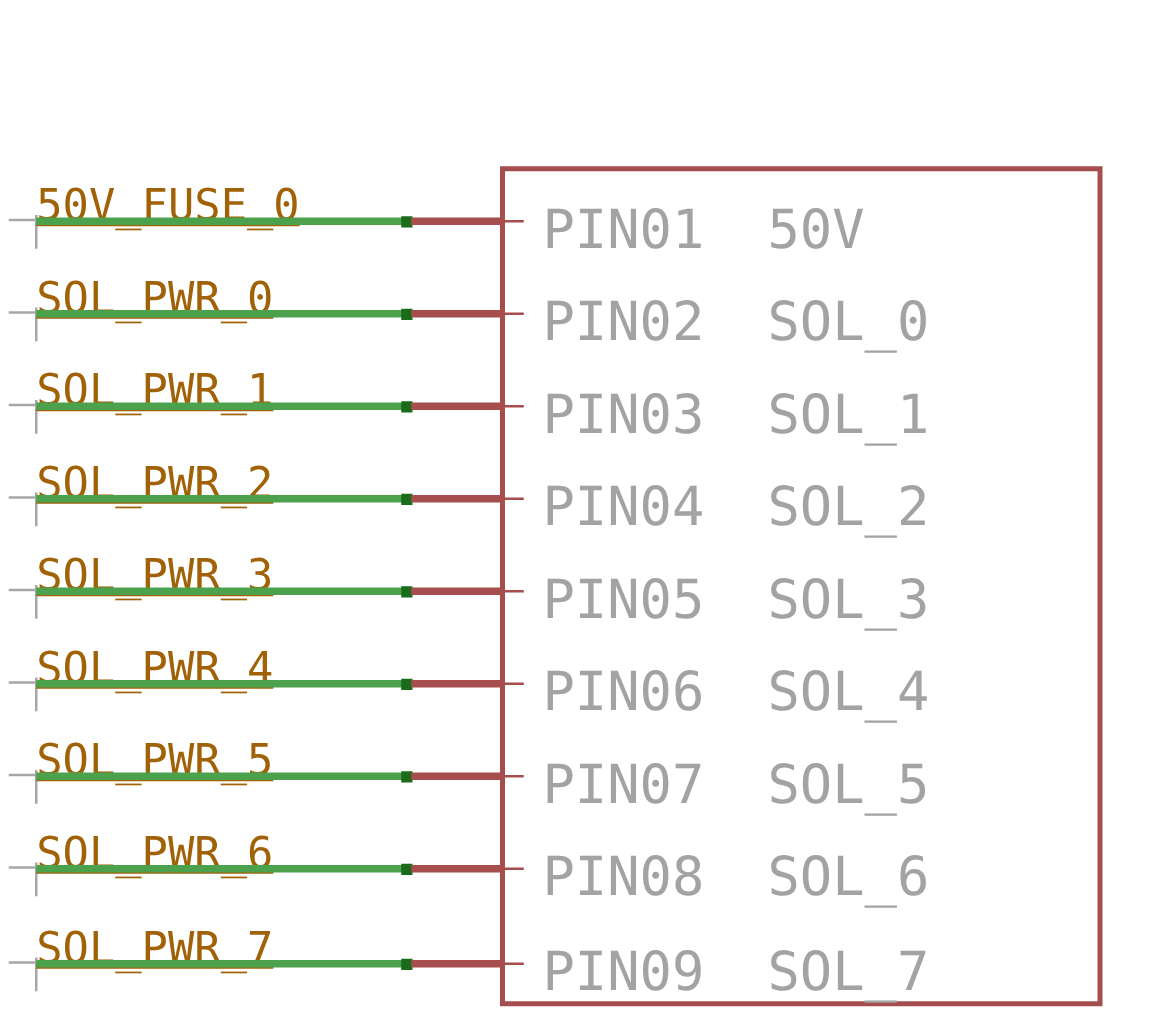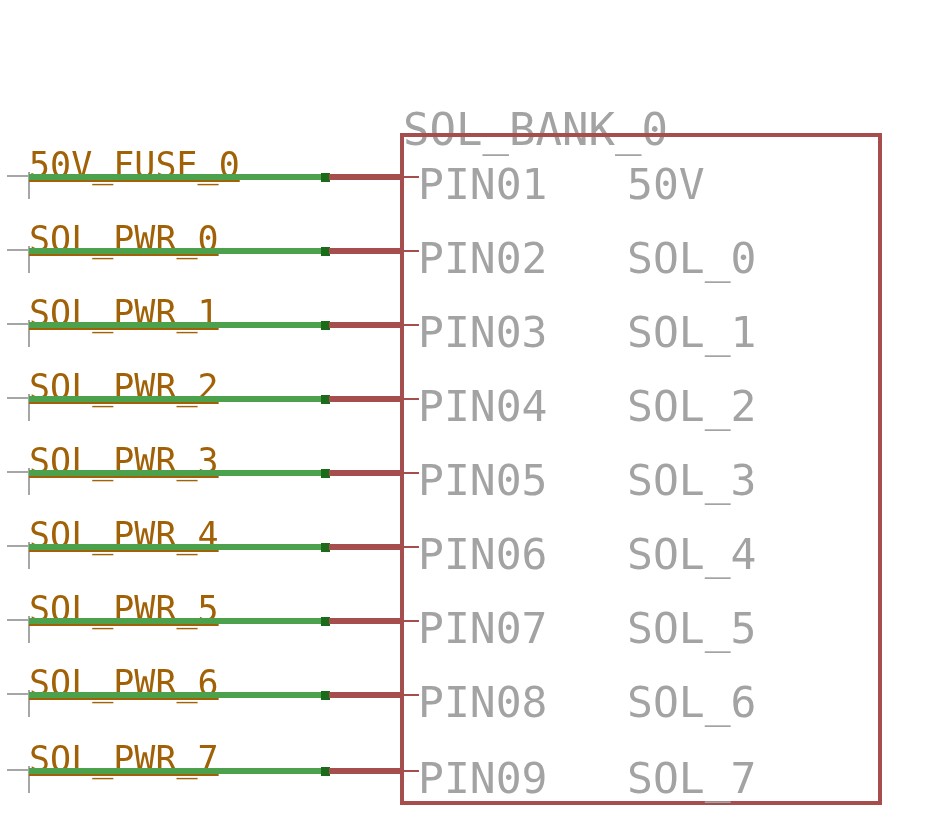--- a/index.html
+++ b/index.html
@@ -55,31 +55,31 @@
   .junction   { left: 321px; top: -4px; width: 9px;   height: 9px; background: #1a6b1a; }
   .wire-red   { left: 329px; top: -3px; width: 73px;  height: 6px; background: #a64d4d; }
   .pin-stub   { left: 404px; top: -1px; width: 15px;  height: 2px; background: #a64d4d; }
 
   .pin-name, .pin-label {
     top: -14px;
     color: #a3a3a3;
     font-size: 43px;
     line-height: 43px;
     white-space: pre;
+    margin-left: 16px;
   }
   .pin-name  { left: 418px; }
-  .pin-label { left: 627px; }
+  .pin-label { left: 598px; }
 </style>
 </head>
 <body>
 
 <div class="canvas">
 
   <div class="title-block">
-    <div>SOL_BANK_0</div>
   </div>
 
   <div class="comp-box"></div>
 
   <div class="row" style="--y:177px">
     <span class="cross-h"></span>
     <span class="cross-v"></span>
     <span class="net-label">50V_FUSE_0</span>
     <span class="wire-green"></span>
     <span class="junction"></span>

